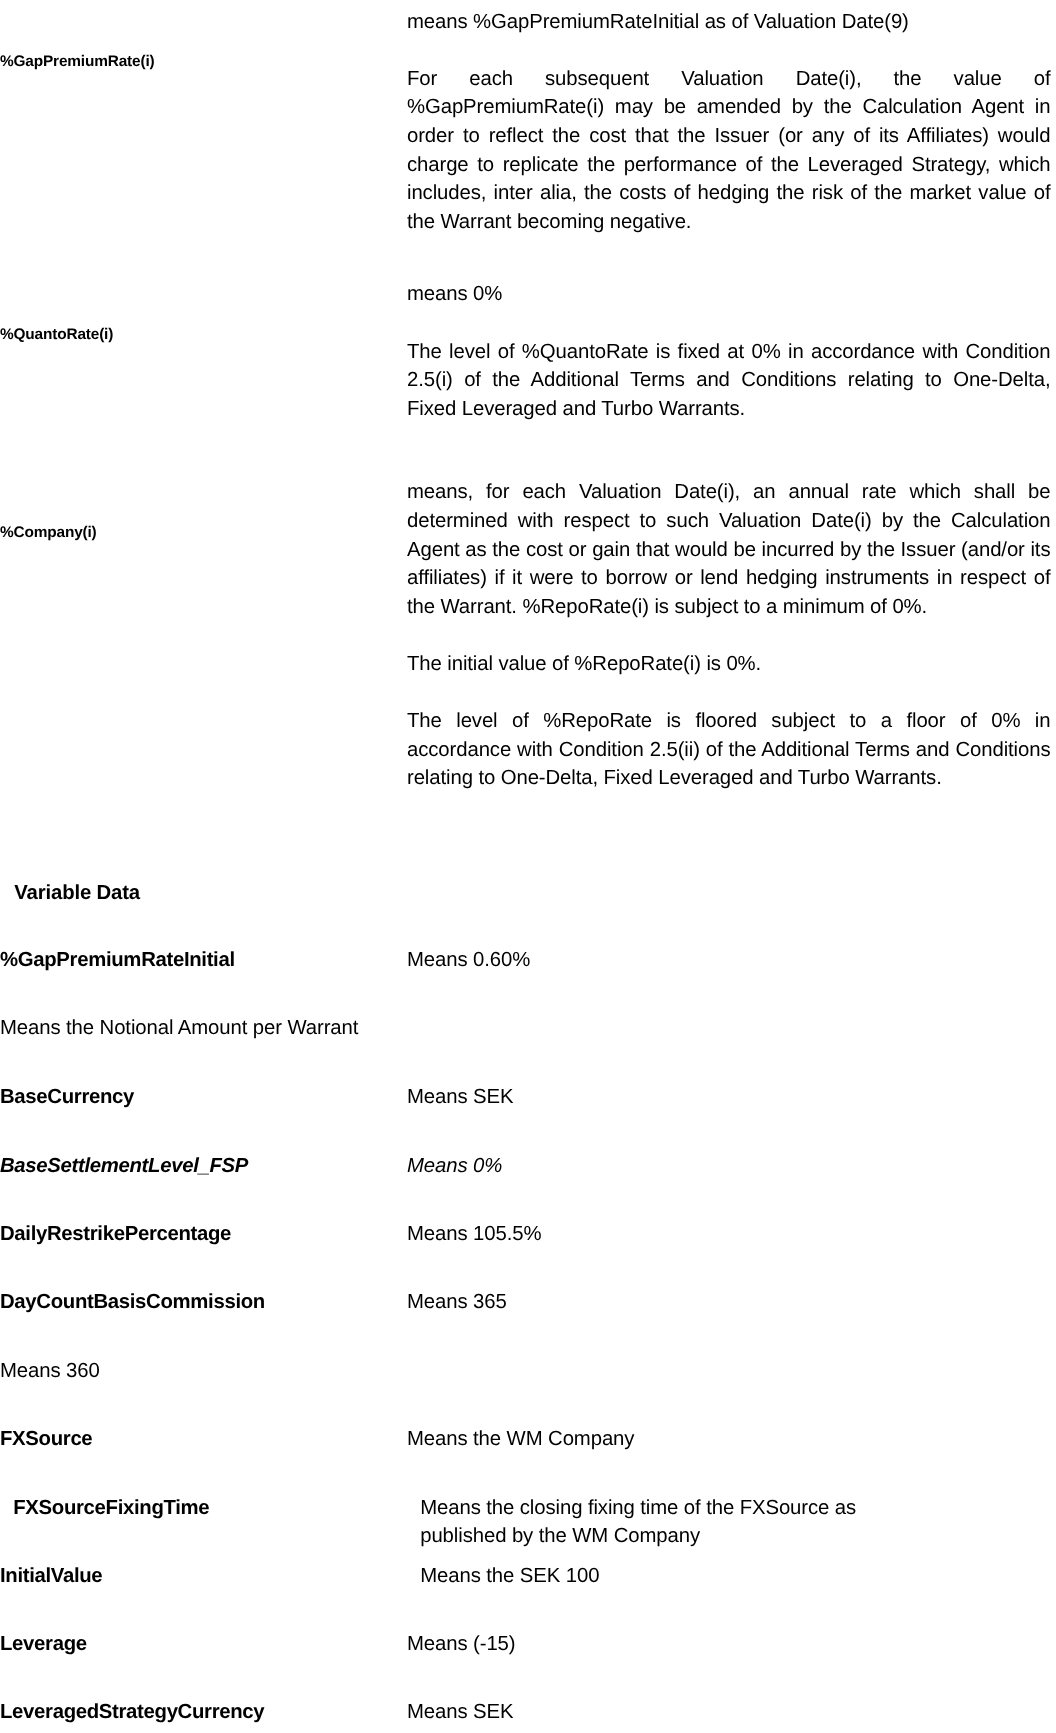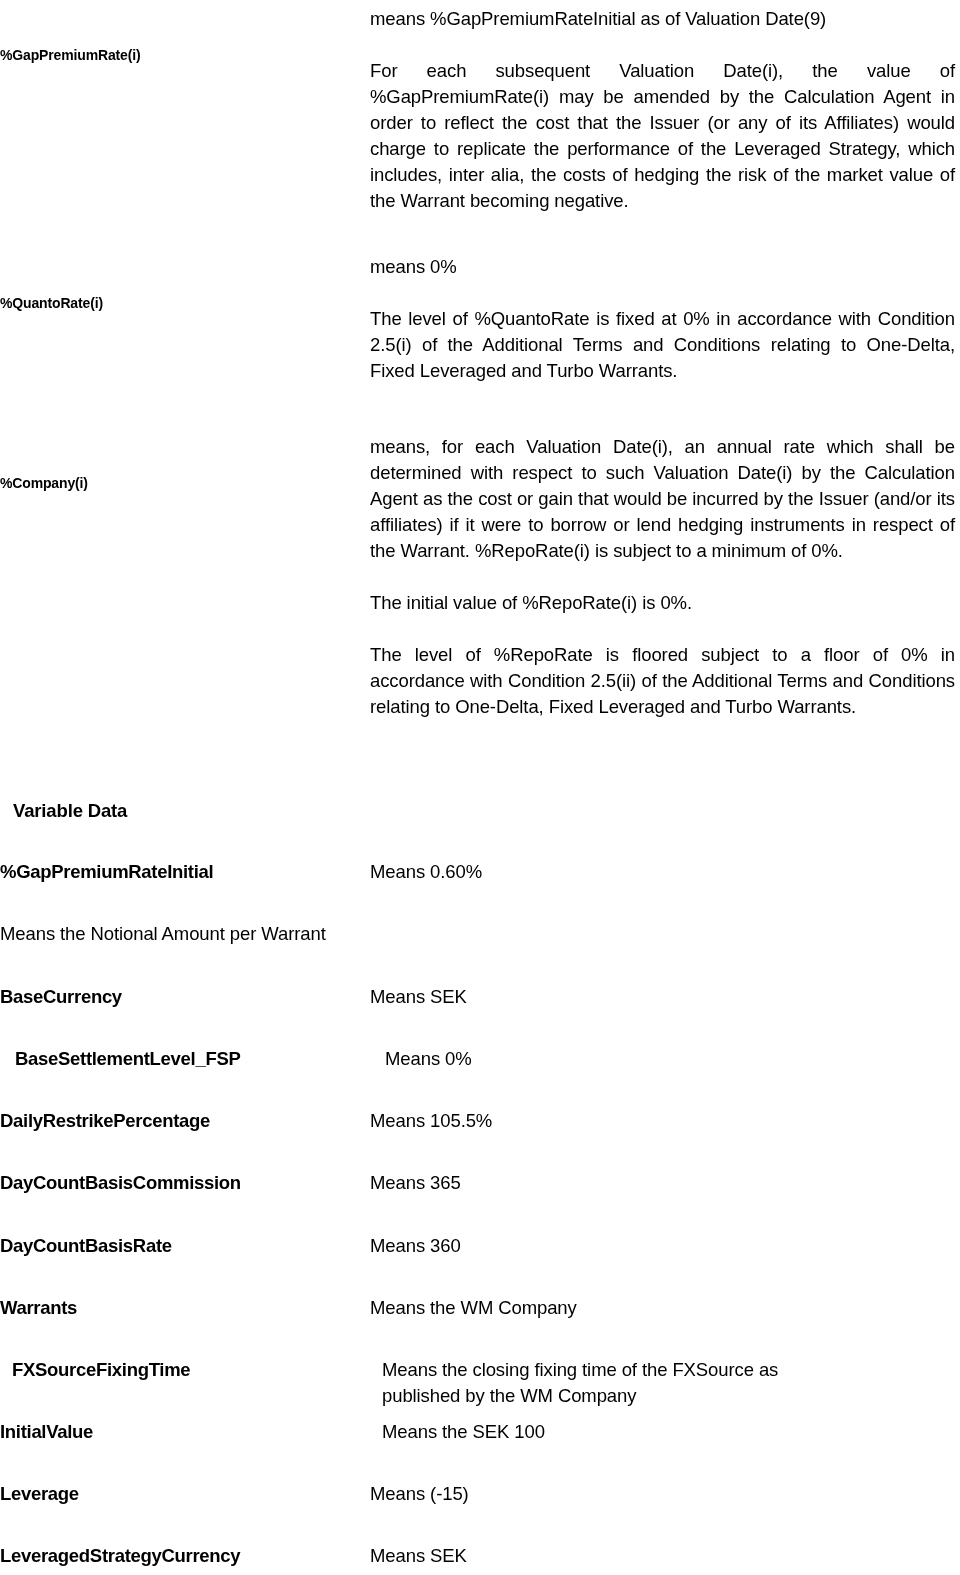--- a/index.html
+++ b/index.html
@@ -142,42 +142,41 @@
 
     <div class="vd-row" style="position:absolute; left:0px; top:921px;">
       <div class="vd-val">Means the Notional Amount per Warrant</div>
     </div>
 
     <div class="vd-row" style="position:absolute; left:0px; top:984px;">
       <div class="vd-key">BaseCurrency</div>
       <div class="vd-val">Means SEK</div>
     </div>
 
-    <div class="vd-row" style="position:absolute; left:15px; top:1046px;">
+    <div class="vd-row" style="position:absolute; left:0px; top:1046px;font-style:italic;">
       <div class="vd-key">BaseSettlementLevel_FSP</div>
       <div class="vd-val">Means 0%</div>
     </div>
 
     <div class="vd-row" style="position:absolute; left:0px; top:1108px;">
       <div class="vd-key">DailyRestrikePercentage</div>
       <div class="vd-val">Means 105.5%</div>
     </div>
 
     <div class="vd-row" style="position:absolute; left:0px; top:1170px;">
       <div class="vd-key">DayCountBasisCommission</div>
       <div class="vd-val">Means 365</div>
     </div>
 
     <div class="vd-row" style="position:absolute; left:0px; top:1233px;">
-      <div class="vd-key">DayCountBasisRate</div>
       <div class="vd-val">Means 360</div>
     </div>
 
     <div class="vd-row" style="position:absolute; left:0px; top:1295px;">
-      <div class="vd-key">Warrants</div>
+      <div class="vd-key">FXSource</div>
       <div class="vd-val">Means the WM Company</div>
     </div>
 
     <div class="vd-row" style="position:absolute; left:12px; top:1357px;">
       <div class="vd-key">FXSourceFixingTime</div>
       <div class="vd-val">Means the closing fixing time of the FXSource as published by the WM Company</div>
     </div>
 
     <div class="vd-row" style="position:absolute; left:0px; top:1419px;gap:12px;">
       <div class="vd-key">InitialValue</div>

